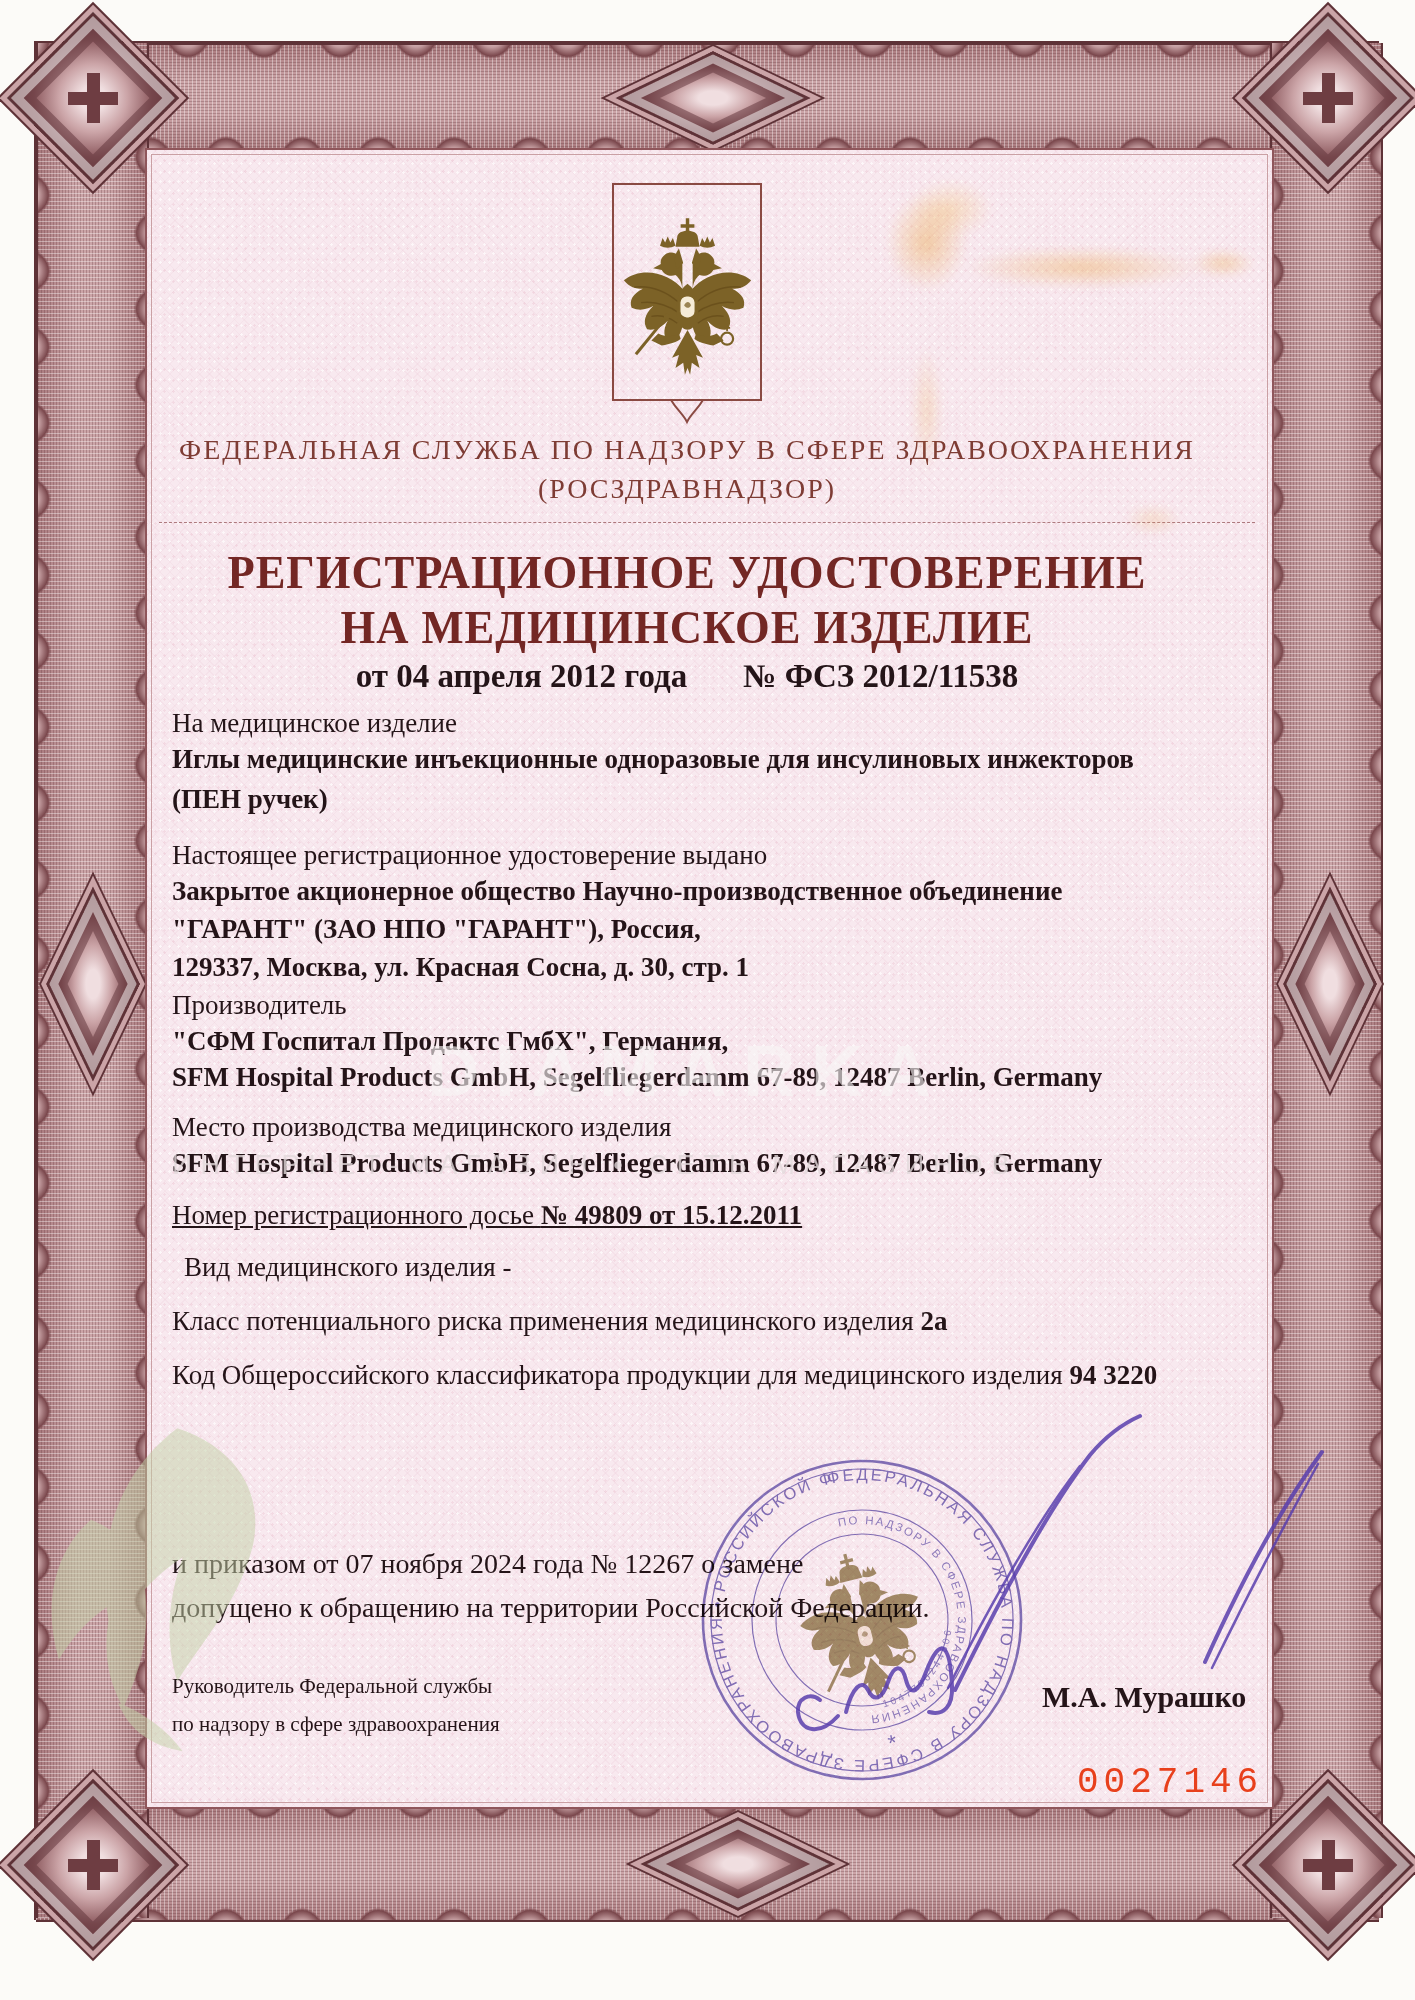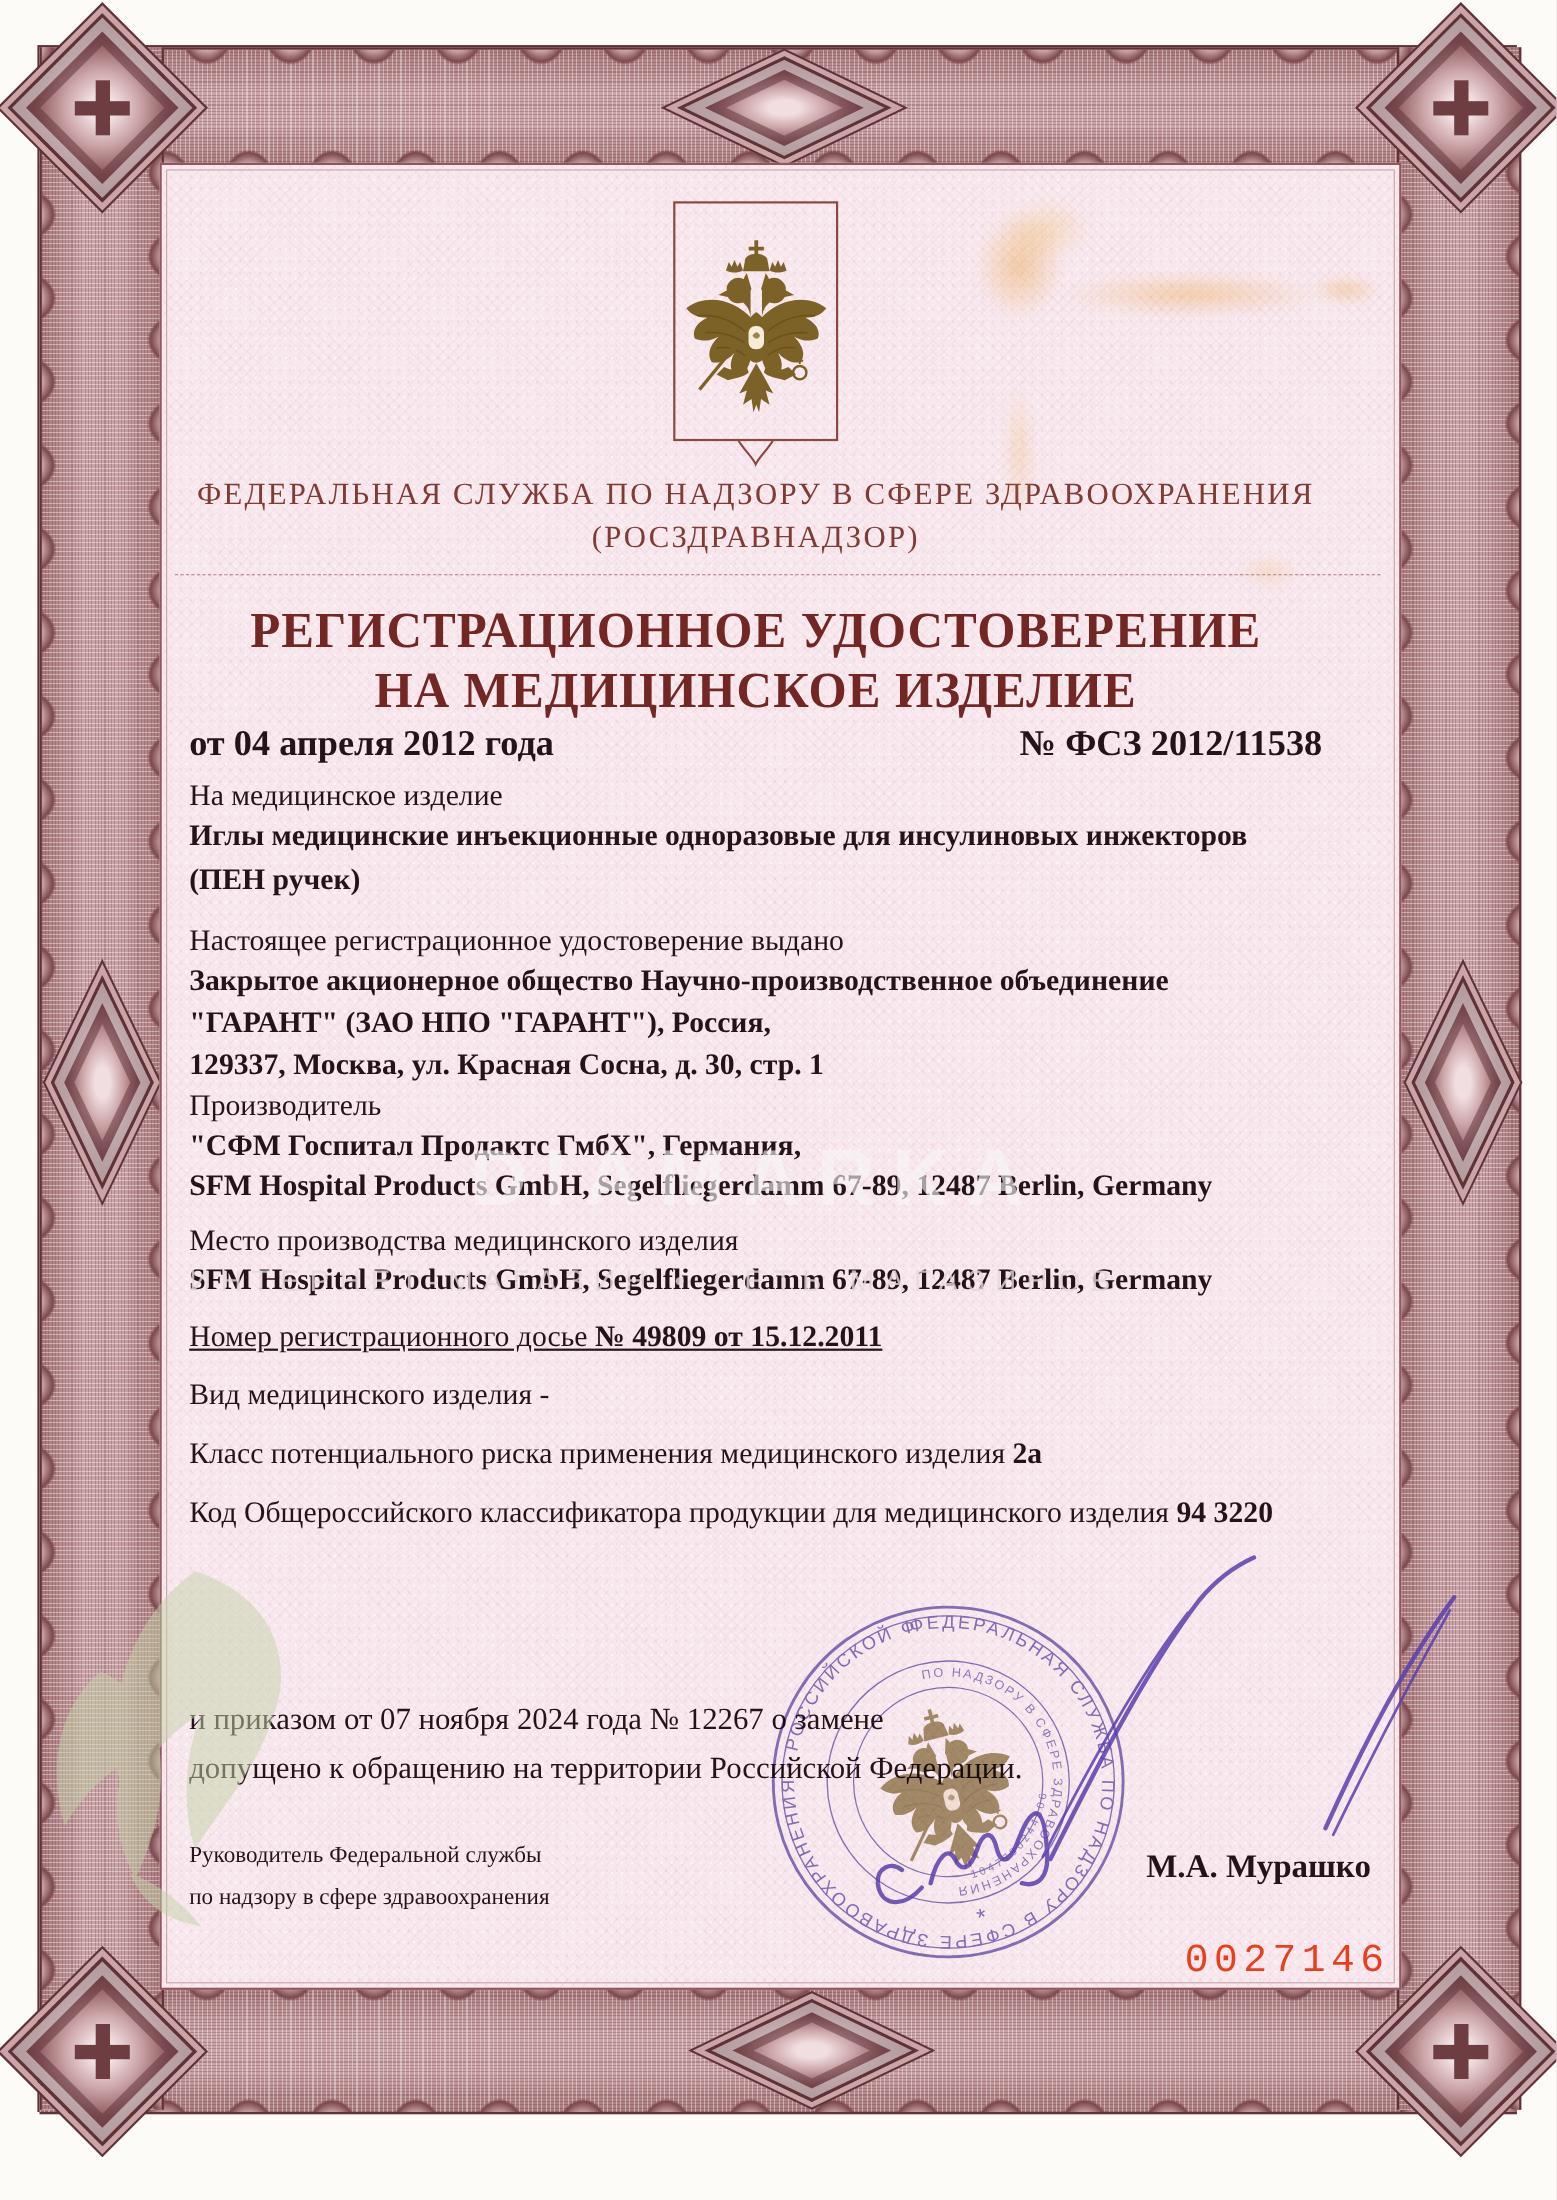--- a/index.html
+++ b/index.html
@@ -64,21 +64,21 @@
       repeating-linear-gradient(45deg, rgba(236,200,214,.22) 0 1px, rgba(0,0,0,0) 1px 7px),
       repeating-linear-gradient(-45deg, rgba(236,200,214,.22) 0 1px, rgba(0,0,0,0) 1px 7px),
       #f8e9ef;
     border:2px solid #8f565b;outline:1px solid #caa0a4;outline-offset:-7px;
     color:#241418;}
   .abs{position:absolute;}
   .centered{left:25px;width:1030px;text-align:center;}
   .agency{font-size:28px;letter-spacing:2px;color:#7e3c34;white-space:nowrap;}
   .sep{left:12px;width:1096px;border-top:1px dashed rgba(150,85,90,.75);height:0;}
   .title{font-size:46px;font-weight:bold;color:#732724;letter-spacing:1px;transform:scaleX(.97);white-space:nowrap;}
-  .dateline{font-size:33px;font-weight:bold;display:flex;justify-content:space-between;gap:56px;white-space:nowrap;}
+  .dateline{font-size:33px;font-weight:bold;display:flex;justify-content:center;gap:56px;white-space:nowrap;}
   .line{left:25px;width:1085px;font-size:27px;white-space:nowrap;}
   .b{font-weight:bold;}
   .footer-block{left:25px;width:1085px;font-size:28px;line-height:44px;}
   .signer{font-size:21px;font-weight:normal;}
   .name{font-size:30px;font-weight:bold;white-space:nowrap;}
   .serial{font-family:"Liberation Mono","DejaVu Sans Mono",monospace;font-size:36px;
     color:#e8401c;letter-spacing:5px;white-space:nowrap;}
   
   .wm-brand{z-index:6;left:25px;width:1030px;text-align:center;
     font-family:"Liberation Sans","DejaVu Sans",sans-serif;font-weight:bold;
@@ -177,21 +177,21 @@
     <div class="abs line b" style="top:876px;">"СФМ Госпитал Продактс ГмбХ", Германия,</div>
     <div class="abs line b" style="top:912px;">SFM Hospital Products GmbH, Segelfliegerdamm 67-89, 12487 Berlin, Germany</div>
 
     <div class="abs line" style="top:962px;">Место производства медицинского изделия</div>
     <div class="abs line b" style="top:998px;">SFM Hospital Products GmbH, Segelfliegerdamm 67-89, 12487 Berlin, Germany</div>
 
     <div class="abs line" style="top:1050px;text-decoration:underline;">
       <span>Номер регистрационного досье </span><span class="b">№ 49809 от 15.12.2011</span>
     </div>
 
-    <div class="abs line" style="top:1102px;">Вид медицинского изделия -</div>
+    <div class="abs line" style="top:1102px;margin-left:12px;">Вид медицинского изделия -</div>
 
     <div class="abs line" style="top:1156px;">
       <span>Класс потенциального риска применения медицинского изделия </span><span class="b">2а</span>
     </div>
 
     <div class="abs line" style="top:1210px;">
       <span>Код Общероссийского классификатора продукции для медицинского изделия </span><span class="b">94 3220</span>
     </div>
 
     <div class="abs wm-brand" style="top:880px;">DIAMARKA</div>

